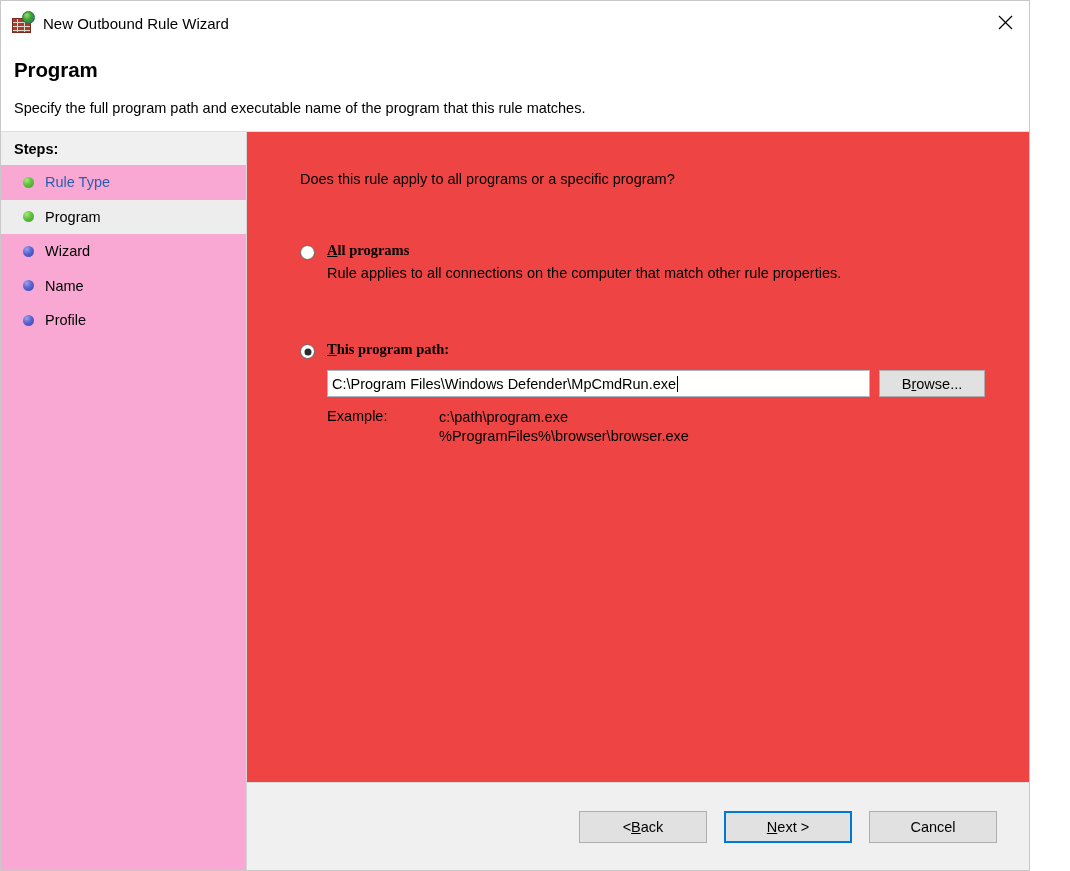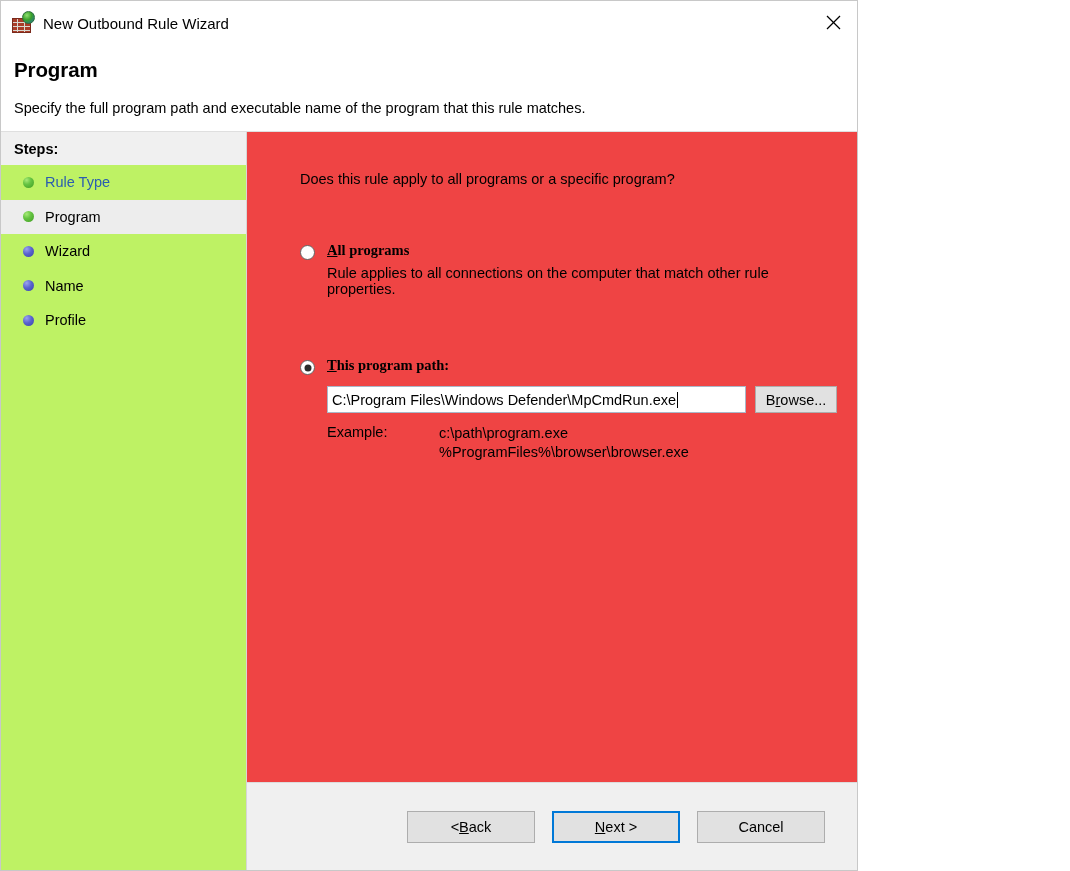--- a/index.html
+++ b/index.html
@@ -14,21 +14,21 @@
     font-size: 14.5px;
     color: #000000;
     overflow: hidden;
     position: relative;
   }
 
   
   #window {
     position: absolute;
     left: 0; top: 0;
-    width: 858px;
+    width: 1030px;
     height: 871px;
     border: 1px solid #c8c8c8;
     box-sizing: border-box;
     background: #ffffff;
     display: flex;
     flex-direction: column;
   }
 
   
   .titlebar {
@@ -133,21 +133,21 @@
   .body-area {
     flex: 1 1 auto;
     display: flex;
     min-height: 0;
   }
 
   
   .sidebar {
     flex: 0 0 246px;
     width: 246px;
-    background: #bef264;
+    background: #f9a8d4;
     border-right: 1px solid #d6d6d6;
     box-sizing: border-box;
     padding-top: 0;
   }
   .steps-header {
     background: #f0f0f0;
     height: 33px;
     display: flex;
     align-items: center;
     padding-left: 13px;

